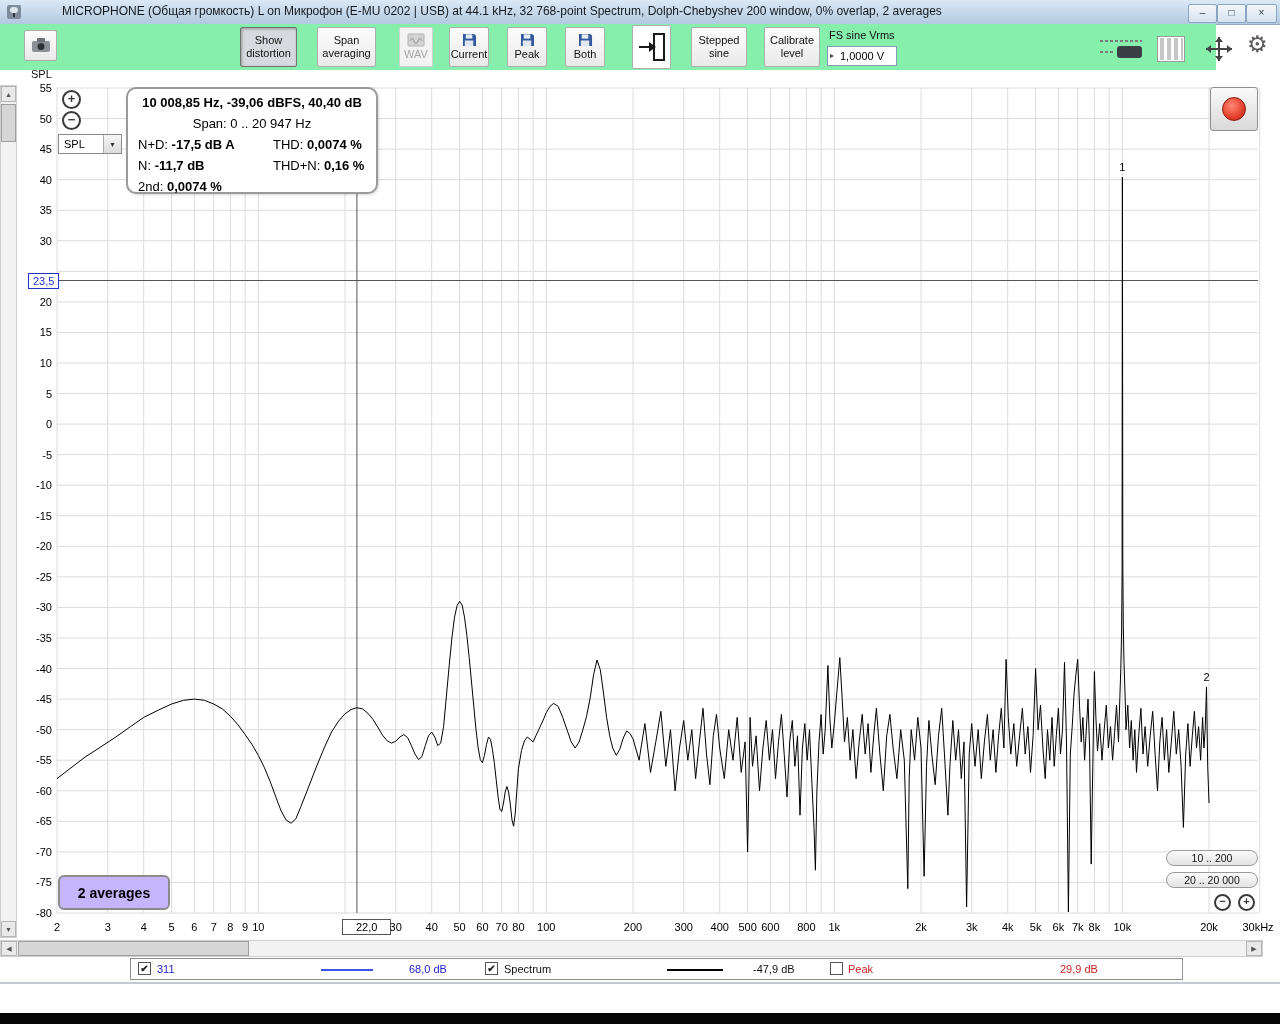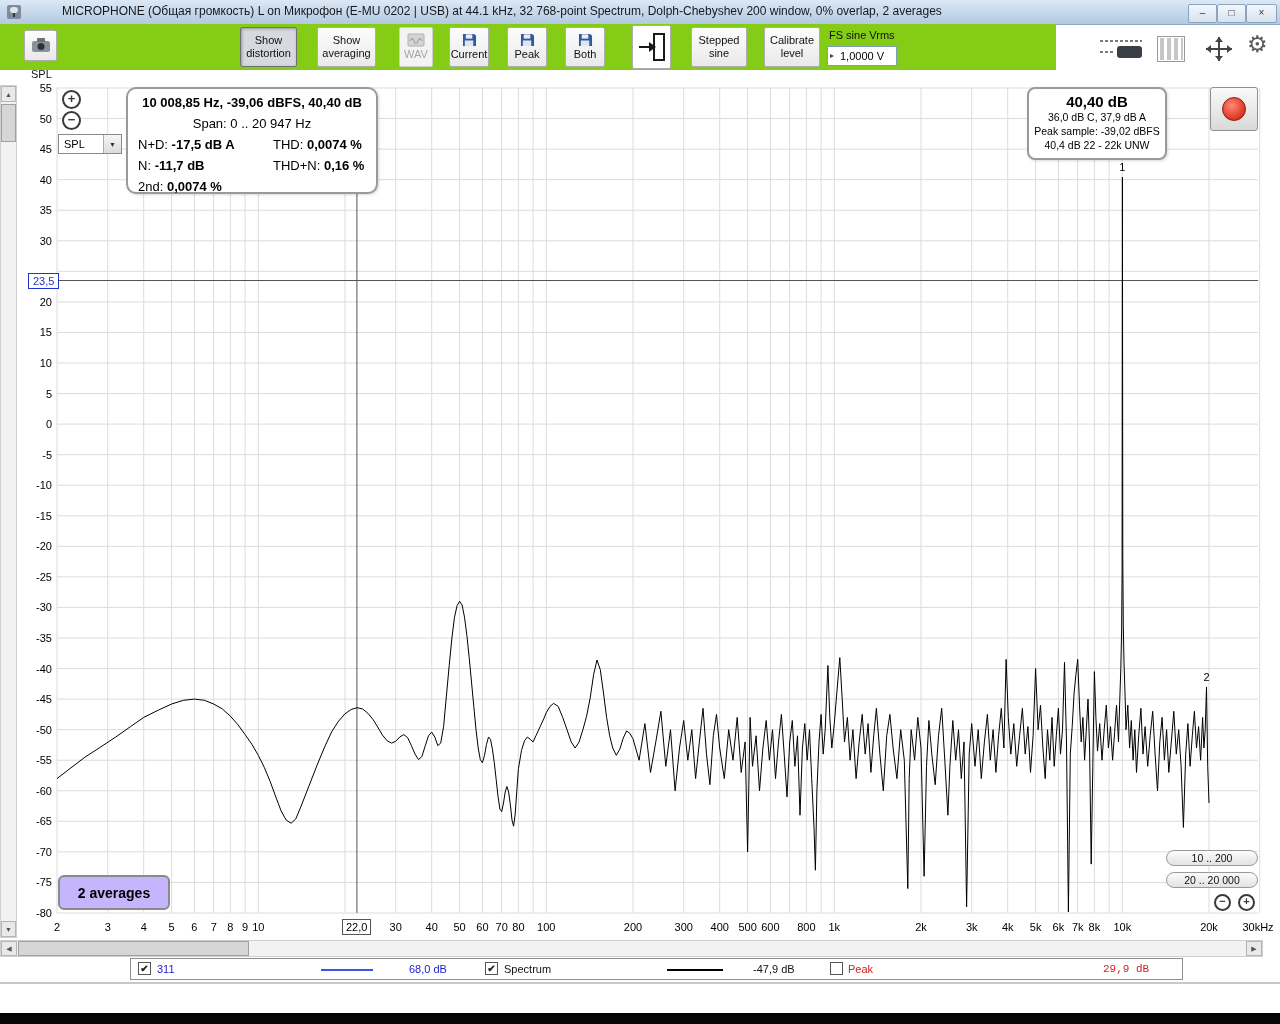--- a/index.html
+++ b/index.html
@@ -9,21 +9,21 @@
   
   #titlebar{position:absolute;left:0;top:0;width:1280px;height:24px;
     background:linear-gradient(#dce8f5,#b2c9e0);border-bottom:1px solid #90a8c2;z-index:2;}
   #app-icon{position:absolute;left:6px;top:4px;width:16px;height:16px;}
   #title-text{position:absolute;left:62px;top:4px;font-size:12px;color:#15191e;white-space:nowrap;}
   .winbtn{position:absolute;top:4px;width:27px;height:17px;background:linear-gradient(#f3f7fb,#d6e2ef);
     border:1px solid #8ba4c0;border-radius:2px;font-size:10px;line-height:15px;text-align:center;color:#2a3948;}
   #btn-min{left:1188px;} #btn-max{left:1217px;} #btn-close{left:1246px;width:29px;}
 
   
-  #toolbar{position:absolute;left:0;top:24px;width:1056px;height:46px;background:#84cc16;z-index:2;}
+  #toolbar{position:absolute;left:0;top:24px;width:1216px;height:46px;background:#86efac;z-index:2;}
   .tbtn{position:absolute;background:linear-gradient(#fdfdfd,#e9e9e9);border:1px solid #adadad;border-radius:2px;
     font-size:11px;line-height:13px;color:#111;display:flex;flex-direction:column;align-items:center;
     justify-content:center;text-align:center;box-sizing:border-box;}
   .tbtn.pressed{background:#d6d9dd;border:1px solid #707070;box-shadow:inset 1px 1px 3px rgba(0,0,0,.3);}
   .tbtn.disabled{background:#f3f3f3;border:1px solid #cfcfcf;color:#a5a5a5;}
   .tbtn .mini-ic{margin-bottom:1px;}
   #fs-label{position:absolute;left:829px;top:29px;font-size:11px;color:#111;text-align:center;}
   #fs-input{position:absolute;left:827px;top:46px;width:70px;height:20px;border:1px solid #7f9db9;
     background:#fff;font-family:"Liberation Sans",sans-serif;font-size:11px;padding:0 3px 0 12px;box-sizing:border-box;}
   #fs-flag{position:absolute;left:830px;top:50px;font-size:8px;color:#444;}
@@ -61,21 +61,21 @@
   #peak-box .sm{font-size:10.5px;line-height:14px;}
   #record-btn{left:1210px;top:87px;width:46px;height:42px;background:linear-gradient(#fafafa,#d9d9d9);
     border:1px solid #8f8f8f;border-radius:3px;display:flex;align-items:center;justify-content:center;}
   #record-icon{width:22px;height:22px;border-radius:50%;border:1px solid #8a1a0e;
     background:radial-gradient(circle at 40% 35%, #ff8876, #e2402c 60%, #b02214);}
   #averages-box{left:58px;top:875px;width:108px;height:31px;background:#c4b5fd;border:2px solid #8a8a8a;
     border-radius:6px;font-size:14px;font-weight:bold;display:flex;align-items:center;justify-content:center;color:#000;}
   #cursor-y-label{left:28px;top:273px;background:#fff;border:1px solid #2233cc;color:#2233cc;
     font-size:11px;padding:0 4px;line-height:14px;}
   #cursor-x-label{left:342px;top:919px;background:#fff;border:1px solid #555;color:#000;
-    font-size:11px;padding:0 3px;line-height:14px;}
+    font-size:11px;padding:0 13px;line-height:14px;}
   .range-btn{left:1166px;width:92px;height:16px;background:linear-gradient(#fbfbfb,#e3e3e3);
     border:1px solid #9a9a9a;border-radius:8px;font-size:10.5px;text-align:center;line-height:15px;color:#111;box-sizing:border-box;}
   #range-btn-1{top:850px;} #range-btn-2{top:872px;}
 
   
   .sb{position:absolute;background:#f2f2f2;border:1px solid #cfcfcf;box-sizing:border-box;z-index:3;}
   .sb-btn{position:absolute;background:#e9e9e9;border:1px solid #b5b5b5;box-sizing:border-box;
     font-size:7px;color:#555;display:flex;align-items:center;justify-content:center;}
   .sb-thumb{position:absolute;background:#d6d6d6;border:1px solid #9f9f9f;box-sizing:border-box;}
   #vscroll{left:0;top:85px;width:17px;height:853px;}
@@ -117,21 +117,21 @@
 
   <div id="toolbar">
     <div class="tbtn" style="left:24px;top:6px;width:33px;height:31px;">
       <svg class="mini-ic" width="18" height="14" viewBox="0 0 18 14">
         <rect x="0" y="3" width="18" height="11" rx="2" fill="#8a9098"></rect>
         <rect x="5" y="0" width="8" height="4" rx="1" fill="#6b7076"></rect>
         <circle cx="9" cy="8.5" r="3.5" fill="#2e3237"></circle>
       </svg>
     </div>
     <div class="tbtn pressed" style="left:240px;top:3px;width:57px;height:40px;">Show distortion</div>
-    <div class="tbtn" style="left:317px;top:3px;width:59px;height:40px;">Show averaging</div>
+    <div class="tbtn" style="left:317px;top:3px;width:59px;height:40px;">Span averaging</div>
     <div class="tbtn disabled" style="left:399px;top:3px;width:34px;height:40px;">
       <svg class="mini-ic" width="18" height="14" viewBox="0 0 18 14">
         <rect x="1" y="1" width="16" height="12" rx="1" fill="#d4d4d4" stroke="#b0b0b0"></rect>
         <path d="M3 8 Q5 3 7 8 T11 8 T15 8" fill="none" stroke="#a6a6a6" stroke-width="1.3"></path>
       </svg>
       <span>WAV</span>
     </div>
     <div class="tbtn" style="left:449px;top:3px;width:40px;height:40px;">
       <svg class="mini-ic" width="15" height="14" viewBox="0 0 16 15">
         <path d="M1 1 h12 l2 2 v11 h-14 z" fill="#35599c"></path>
@@ -343,26 +343,20 @@
     </div>
     <div class="ib-row">
       <div class="ib-cell-l"><span>N:</span> <span class="b">-11,7 dB</span></div>
       <div class="ib-cell-r"><span>THD+N:</span> <span class="b">0,16 %</span></div>
     </div>
     <div class="ib-row">
       <div class="ib-cell-l"><span>2nd:</span> <span class="b">0,0074 %</span></div>
     </div>
   </div>
 
-  <div class="ovl" id="peak-box">
-    <div class="big">40,40 dB</div>
-    <div class="sm">36,0 dB C, 37,9 dB A</div>
-    <div class="sm">Peak sample: -39,02 dBFS</div>
-    <div class="sm">40,4 dB 22 - 22k UNW</div>
-  </div>
 
   <div class="ovl" id="record-btn">
     <div id="record-icon"></div>
   </div>
 
   <div class="ovl" id="averages-box">2 averages</div>
 
   <div class="ovl" id="cursor-y-label">23,5</div>
   <div class="ovl" id="cursor-x-label">22,0</div>
 
@@ -388,19 +382,19 @@
     <div class="linesample" style="left: 190px; width: 52px; background-color: rgb(58, 85, 232);"></div>
     <div class="lg" style="left: 278px; color: rgb(34, 34, 204);">68,0 dB</div>
 
     <div class="checkbox" style="left:354px;">✔</div>
     <div class="lg" style="left: 373px; color: rgb(17, 17, 17);">Spectrum</div>
     <div class="linesample" style="left: 536px; width: 56px; background-color: rgb(0, 0, 0);"></div>
     <div class="lg" style="left: 622px; color: rgb(17, 17, 17);">-47,9 dB</div>
 
     <div class="checkbox" style="left:699px;"></div>
     <div class="lg" style="left: 717px; color: rgb(204, 34, 34);">Peak</div>
-    <div class="lg" style="left: 972px; color: rgb(204, 34, 34); font-family: Liberation Mono, monospace;">29,9 dB</div>
+    <div class="lg" style="left: 929px; color: rgb(204, 34, 34);">29,9 dB</div>
   </div>
 
   <div id="window-bottom-line"></div>
   <div id="taskbar"></div>
 
 </div>
 
 </body></html>

